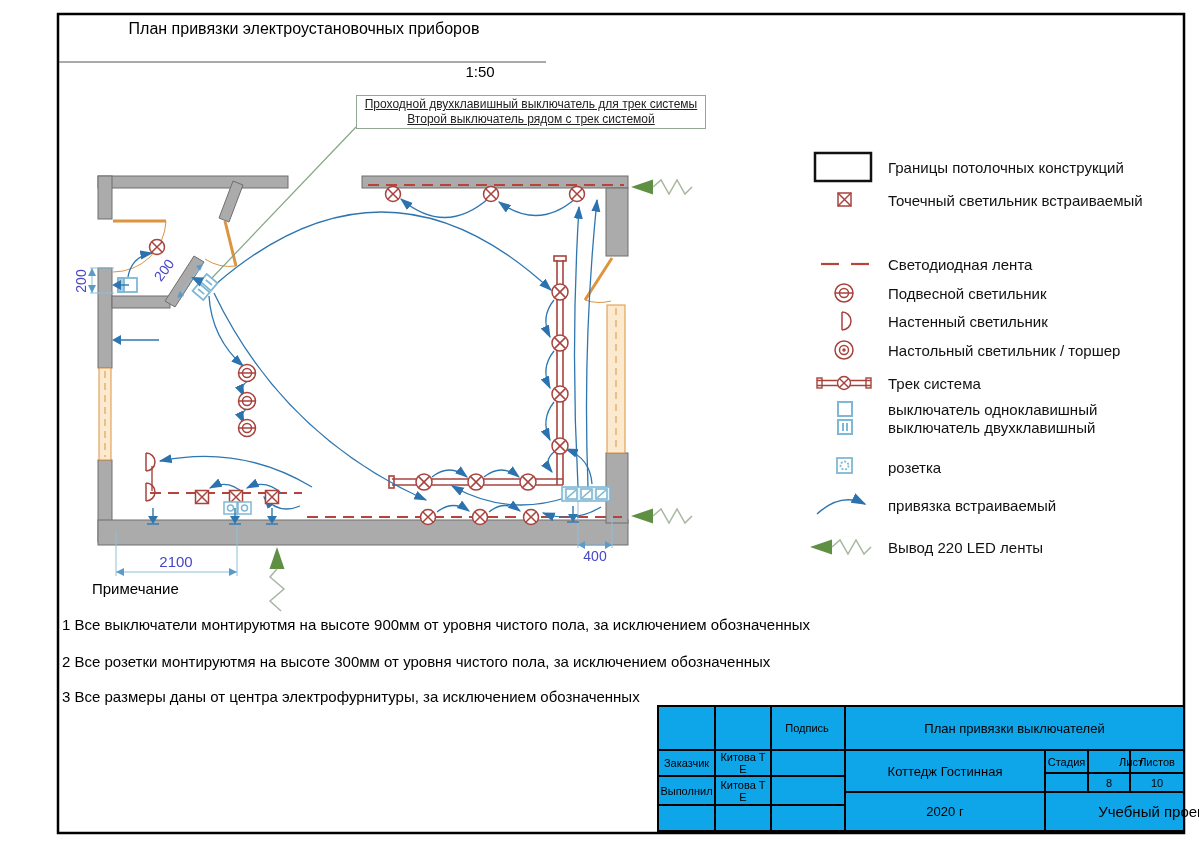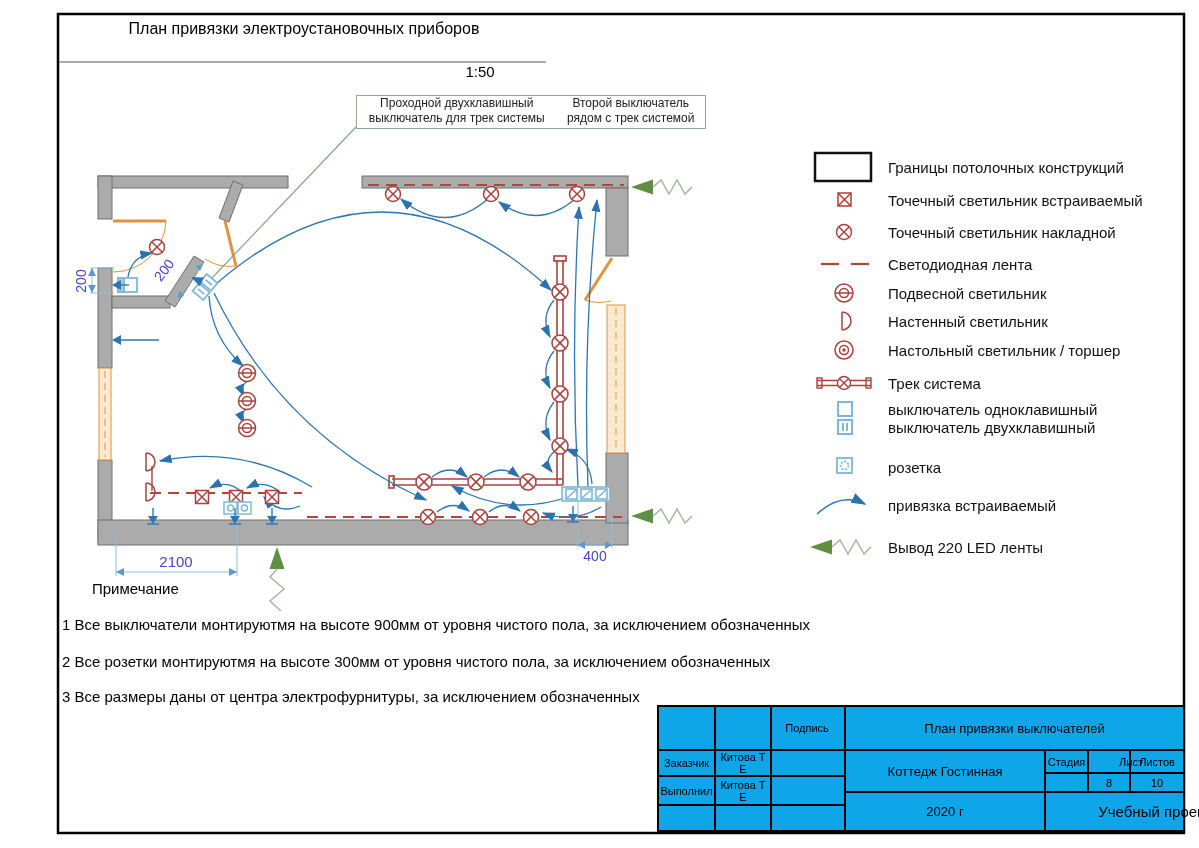--- a/index.html
+++ b/index.html
@@ -1,22 +1,22 @@
 <!DOCTYPE html>
 <html><head>
 <meta charset="utf-8">
 <style>
   html,body{margin:0;padding:0;background:#fff;}
   .sheet{position:relative;width:1199px;height:848px;background:#fff;overflow:hidden;
          font-family:"Liberation Sans","DejaVu Sans",sans-serif;color:#111;}
   .title{position:absolute;left:58px;top:20px;width:492px;text-align:center;font-size:16px;color:#000;}
   .scale{position:absolute;left:420px;top:63px;width:120px;text-align:center;font-size:15px;color:#000;}
   .callout{position:absolute;left:356px;top:95px;width:348px;height:32px;border:1px solid #93A893;
-           display:flex;flex-direction:row;justify-content:center;text-align:center;
-           font-size:12px;line-height:15px;color:#222;background:#fff;}
+           display:flex;flex-direction:column;justify-content:center;text-align:center;
+           font-size:12px;line-height:15px;color:#222;background:#fff;text-decoration:underline;}
   .legend{position:absolute;left:800px;top:0;width:392px;height:600px;}
   .lrow{position:absolute;left:0;width:392px;height:30px;display:flex;align-items:center;}
   .licon{width:88px;height:36px;flex:0 0 88px;display:flex;align-items:center;justify-content:center;}
   .llabel{font-size:15px;color:#111;white-space:nowrap;}
   .notes-heading{position:absolute;left:92px;top:580px;font-size:15px;color:#000;}
   .note{position:absolute;left:62px;font-size:15px;color:#000;white-space:nowrap;}
   .tb{position:absolute;left:657px;top:705px;width:524px;height:123px;border:2px solid #000;background:#0ea5e9;}
   .tb .v,.tb .h{position:absolute;background:#000;}
   .tb .cell{position:absolute;display:flex;align-items:center;justify-content:center;
             text-align:center;font-size:11px;color:#000;}
@@ -340,32 +340,20 @@
         <svg width="70" height="24">
             <g stroke="#A8423C" fill="none" stroke-width="1.5">
               <rect x="29" y="5" width="13" height="13"></rect>
               <line x1="29" y1="5" x2="42" y2="18"></line>
               <line x1="42" y1="5" x2="29" y2="18"></line>
             </g>
           </svg>
       </span>
         <span class="llabel">Точечный светильник встраиваемый</span>
     </div>
-    <div class="lrow" style="top:217px">
-      <span class="licon">
-        <svg width="70" height="24">
-            <g stroke="#A8423C" fill="none" stroke-width="1.5">
-              <circle cx="35" cy="12" r="7.5"></circle>
-              <line x1="29.7" y1="6.7" x2="40.3" y2="17.3"></line>
-              <line x1="40.3" y1="6.7" x2="29.7" y2="17.3"></line>
-            </g>
-          </svg>
-      </span>
-        <span class="llabel">Точечный светильник накладной</span>
-    </div>
     <div class="lrow" style="top:249px">
       <span class="licon">
         <svg width="70" height="24">
             <g stroke="#B5443C" stroke-width="2.2">
               <line x1="12" y1="12" x2="30" y2="12"></line>
               <line x1="42" y1="12" x2="60" y2="12"></line>
             </g>
           </svg>
       </span>
         <span class="llabel">Светодиодная лента</span>

